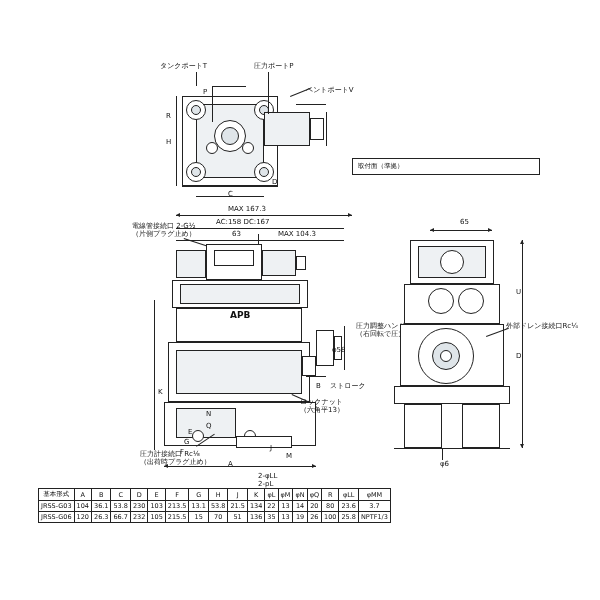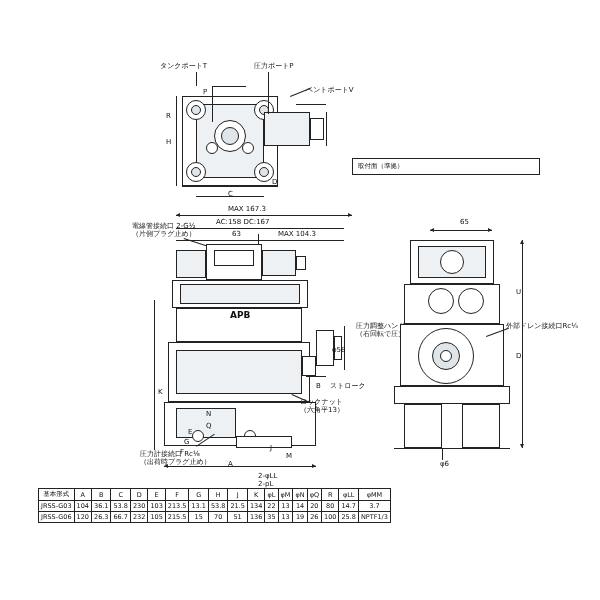--- a/index.html
+++ b/index.html
@@ -241,21 +241,21 @@
         <td>213.5</td>
         <td>13.1</td>
         <td>53.8</td>
         <td>21.5</td>
         <td>134</td>
         <td>22</td>
         <td>13</td>
         <td>14</td>
         <td>20</td>
         <td>80</td>
-        <td>14.7</td>
+        <td>23.6</td>
         <td>3.7</td>
       </tr>
       <tr>
         <td>JRSS-G06</td>
         <td>120</td>
         <td>26.3</td>
         <td>66.7</td>
         <td>232</td>
         <td>105</td>
         <td>215.5</td>

